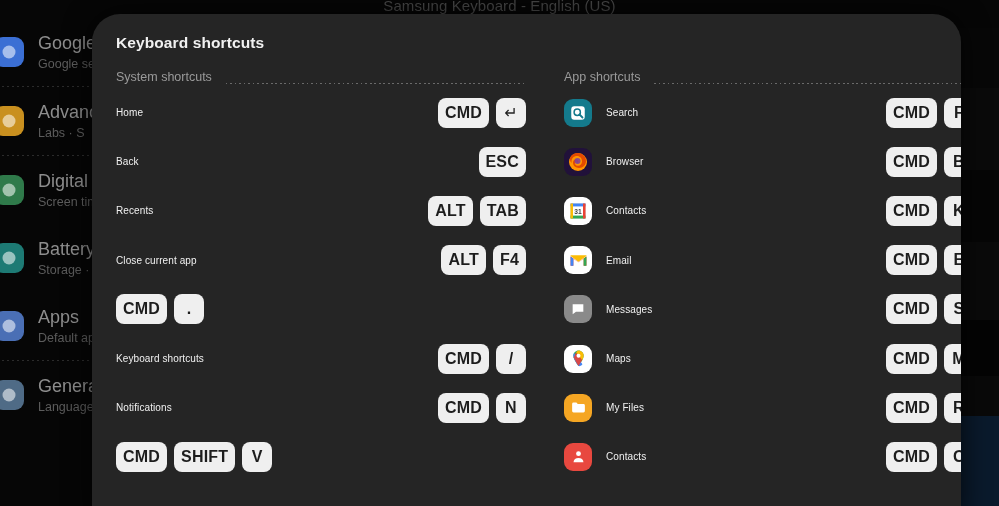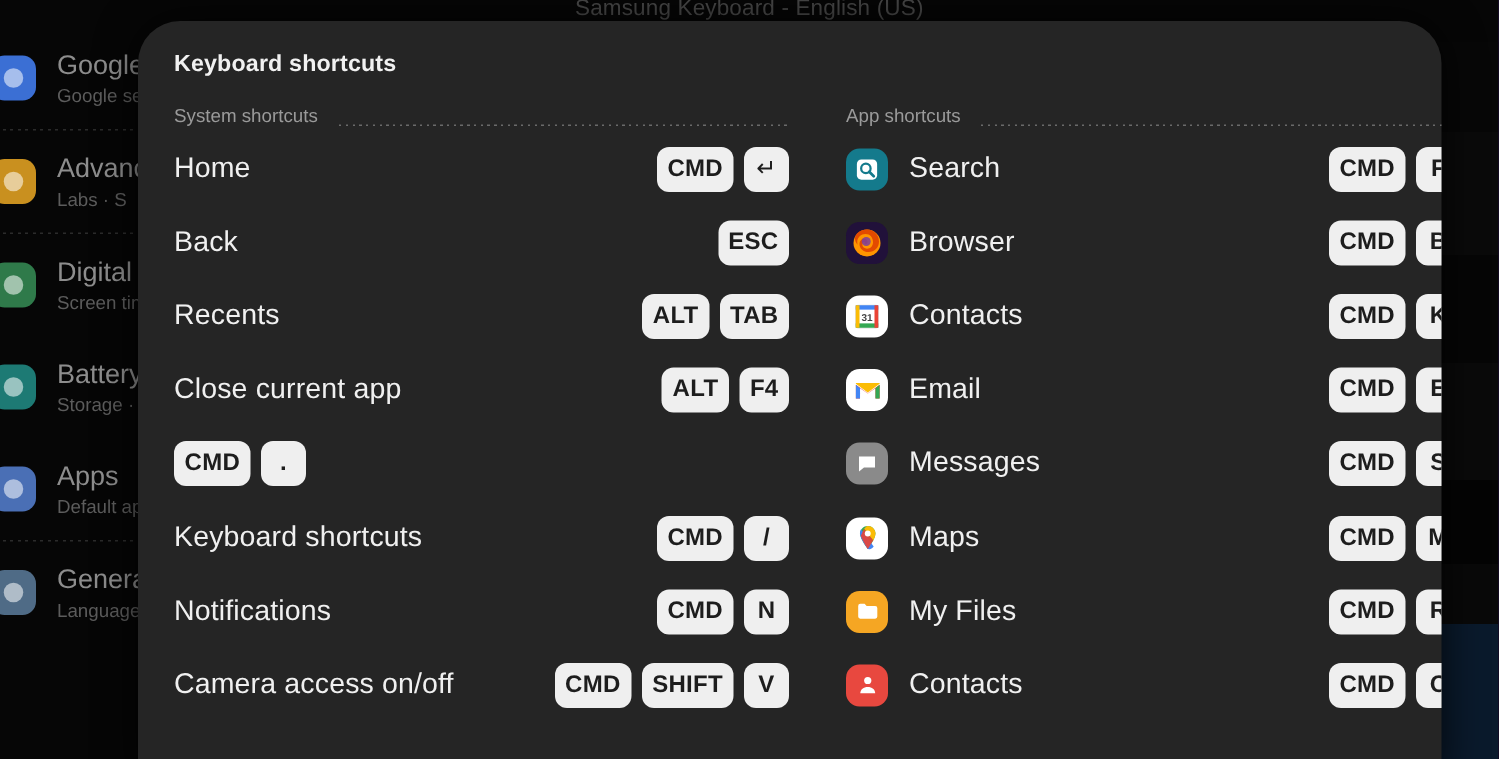--- a/index.html
+++ b/index.html
@@ -6,21 +6,21 @@
   html, body {
     width: 999px; height: 506px;
     overflow: hidden;
     background: #000;
     font-family: "Liberation Sans", sans-serif;
   }
 
   #root {
     position: relative;
     width: 999px; height: 506px;
-    background: #4c1d95;
+    background: #7dd3fc;
     overflow: hidden;
   }
 
   
   .bg-layer { position: absolute; inset: 0; background: #060606; }
 
   .bg-title {
     position: absolute;
     top: -3px; left: 0; width: 999px;
     text-align: center;
@@ -135,21 +135,21 @@
     margin-top: 2px;
     background-image: repeating-linear-gradient(to right,#6a6a6a 0 1.5px, transparent 1.5px 4.5px);
   }
 
   .row {
     display: flex;
     align-items: center;
     height: 49.2px;
   }
   .row-label {
-    font-size: 19px;
+    font-size: 10px;
     color: #f0f0f0;
     white-space: nowrap;
     flex: 1 1 auto;
     letter-spacing: .1px;
   }
   .keys { display: flex; gap: 7px; flex: 0 0 auto; }
   .key {
     background: #efefef;
     color: #1d1d1d;
     border-radius: 8px;
@@ -314,21 +314,20 @@
 
         <div class="row">
           <span class="row-label">Notifications</span>
           <span class="keys">
             <span class="key wide">CMD</span>
             <span class="key">N</span>
           </span>
         </div>
 
         <div class="row">
-          <span class="row-label">Camera access on/off</span>
           <span class="keys">
             <span class="key wide">CMD</span>
             <span class="key wide">SHIFT</span>
             <span class="key">V</span>
           </span>
         </div>
       </div>
 
       <div class="col right">
         <div class="section-head">

